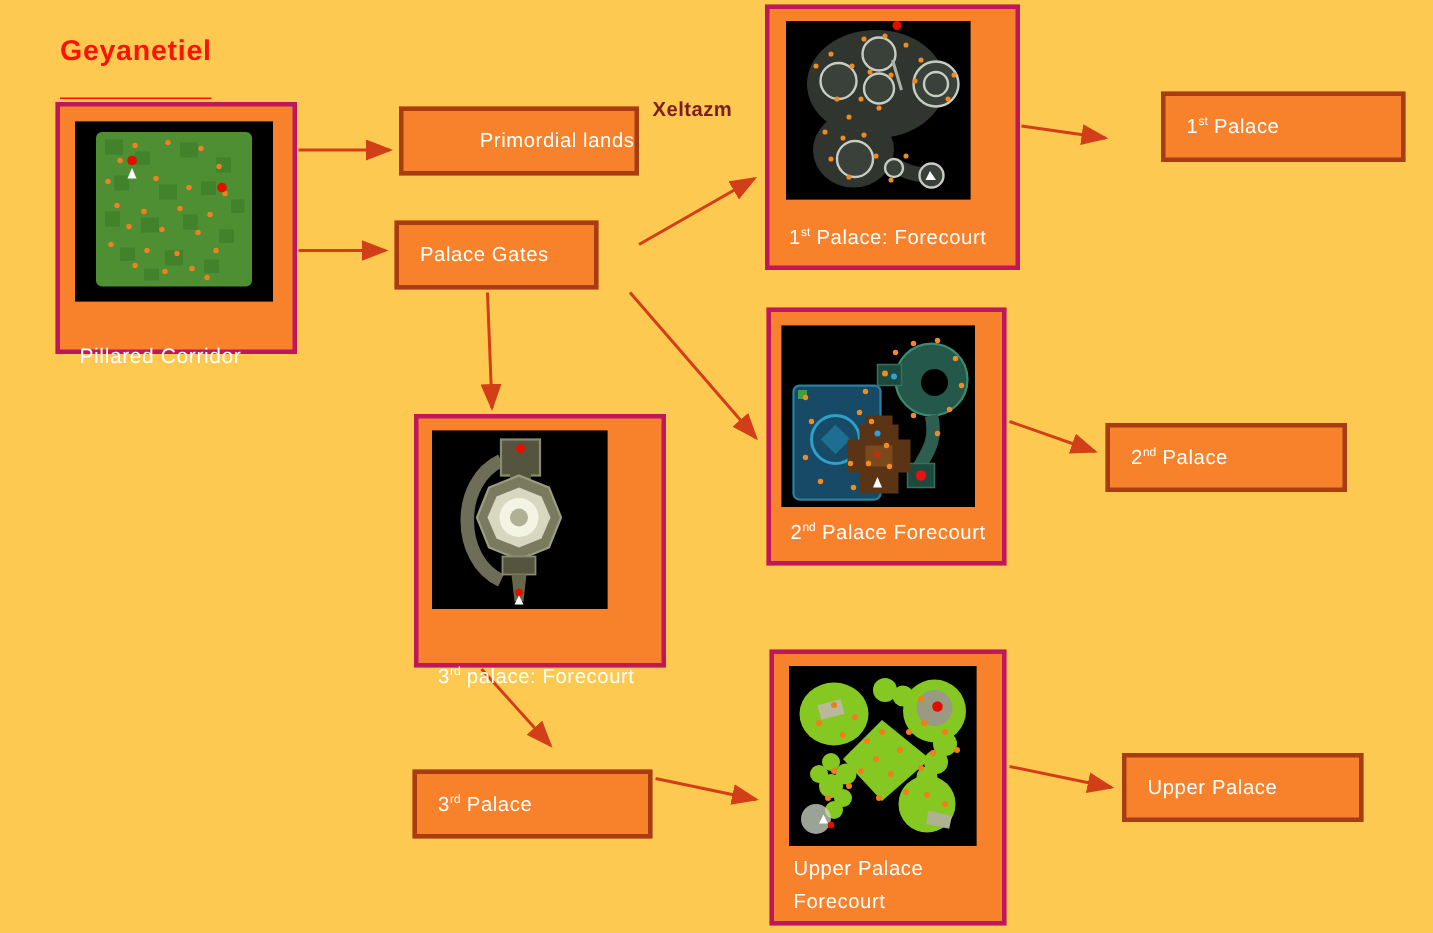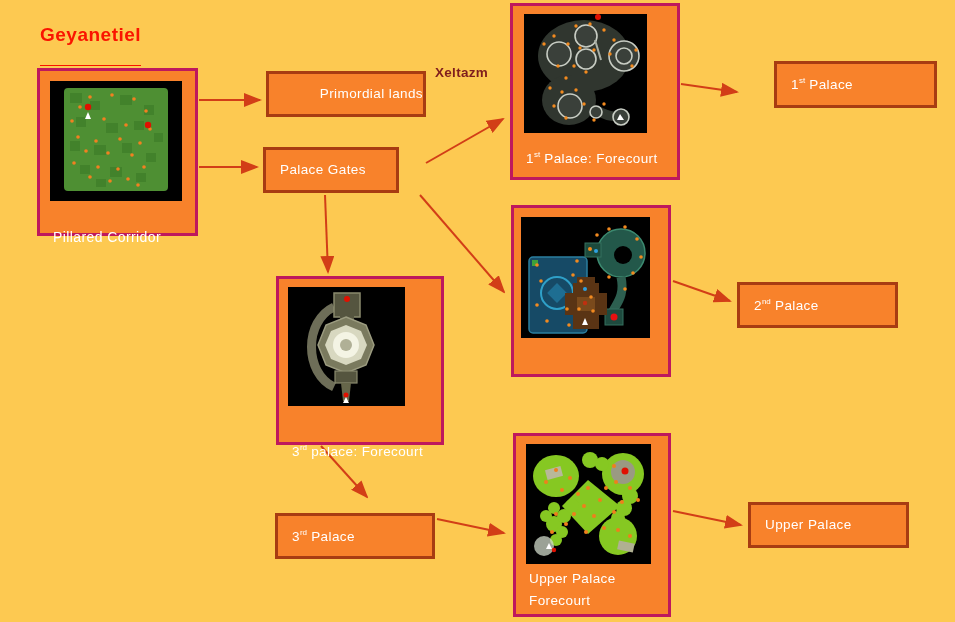--- a/index.html
+++ b/index.html
@@ -222,20 +222,23 @@
           <circle cx="58" cy="92" r="1.8"></circle>
         <circle cx="72" cy="94" r="1.8"></circle>
           <circle cx="104" cy="72" r="1.8"></circle>
           <circle cx="88" cy="60" r="1.8"></circle>
         <circle cx="26" cy="104" r="1.8"></circle>
           <circle cx="48" cy="108" r="1.8"></circle>
       </g>
       <circle cx="93" cy="100" r="3.5" fill="#E81010"></circle>
       <polygon points="61,108 67,108 64,101" fill="#FFFFFF"></polygon>
     </svg>
+  </div>
+  <div class="node-label" style="top:133px;">
+    <span>2</span><sup>nd</sup><span> Palace Forecourt</span>
   </div>
 </div>
 
 <div class="node plain-node" style="left:737px; top:282px; width:161px; height:46px;">
   <span>2</span><sup>nd</sup><span> Palace</span>
 </div>
 
 <div class="node image-node" style="left:276px; top:276px; width:168px; height:169px;">
   <div class="thumb" style="left:9px; top:8px; width:117px; height:119px;">
     <svg viewBox="0 0 117 119">

